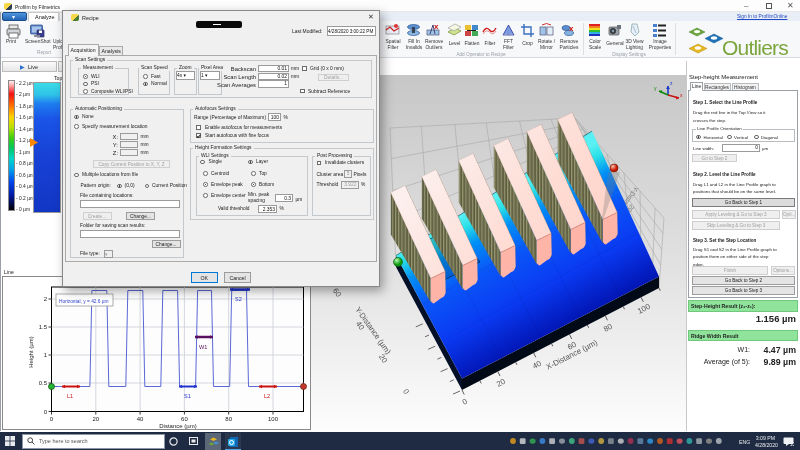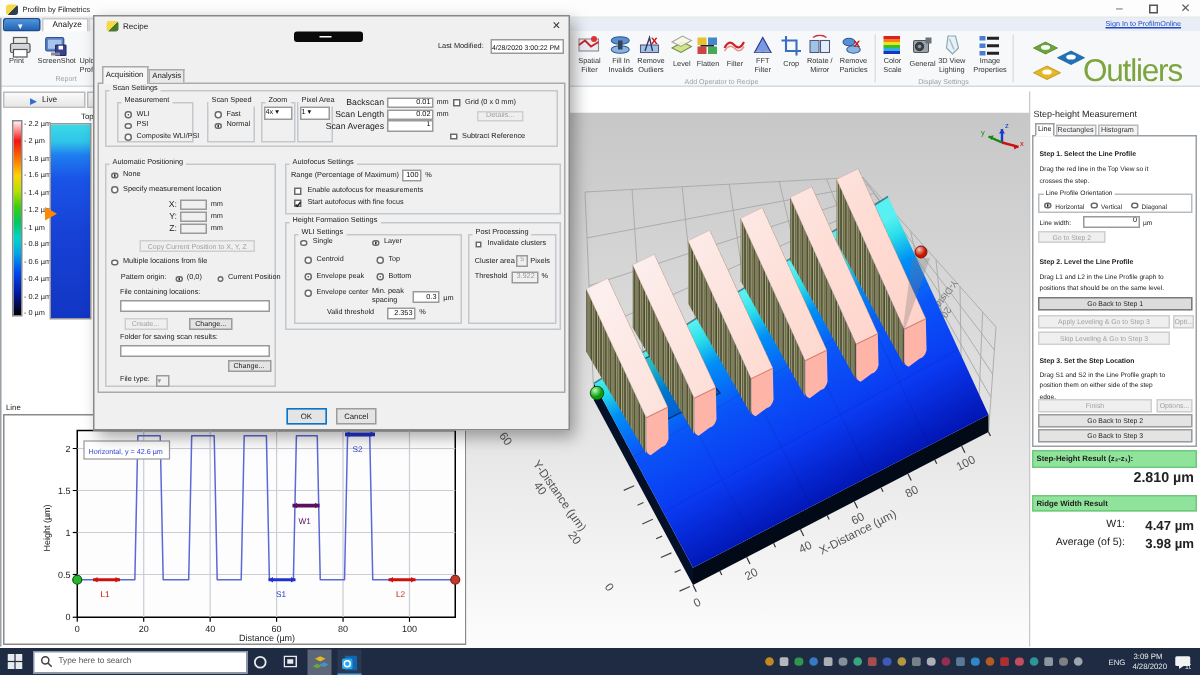--- a/index.html
+++ b/index.html
@@ -391,27 +391,27 @@
 <div class="t" style="left:693px;top:237.5px;font-size:4.6px;color:#222;font-weight:bold;">Step 3. Set the Step Location</div>
 <div class="t" style="left:693px;top:246.5px;font-size:4.4px;color:#222;">Drag S1 and S2 in the Line Profile graph to</div>
 <div class="t" style="left:693px;top:254px;font-size:4.4px;color:#222;">position them on either side of the step</div>
 <div class="t" style="left:693px;top:261.5px;font-size:4.4px;color:#222;">edge.</div>
 <div class="btn dis" style="left:692px;top:265.5px;width:76px;height:9px;line-height:8.5px;font-size:4.6px;">Finish</div>
 <div class="btn dis" style="left:771px;top:265.5px;width:24px;height:9px;line-height:8.5px;font-size:4.6px;">Options...</div>
 <div class="btn" style="left:692px;top:276px;width:103px;height:9px;line-height:8.5px;font-size:4.6px;">Go Back to Step 2</div>
 <div class="btn" style="left:692px;top:286px;width:103px;height:9px;line-height:8.5px;font-size:4.6px;">Go Back to Step 3</div>
 <div class="ab" style="left:688px;top:300px;width:110px;height:12px;background:#8fe39a;border:1px solid #6fc87c;"></div>
 <div class="t" style="left:691px;top:302.5px;font-size:5.2px;color:#222;font-weight:bold;">Step-Height Result (z₂-z₁):</div>
-<div class="t" style="left:796px;top:313px;font-size:9.5px;color:#222;font-weight:bold;transform:translateX(-100%);">2.810 µm</div>
+<div class="t" style="left:796px;top:313px;font-size:9.5px;color:#222;font-weight:bold;transform:translateX(-100%);">1.156 µm</div>
 <div class="ab" style="left:688px;top:330px;width:110px;height:11px;background:#8fe39a;border:1px solid #6fc87c;"></div>
 <div class="t" style="left:691px;top:332.5px;font-size:5.2px;color:#222;font-weight:bold;">Ridge Width Result</div>
 <div class="t" style="left:750px;top:345.5px;font-size:7px;color:#222;transform:translateX(-100%);">W1:</div>
 <div class="t" style="left:796px;top:344.5px;font-size:8.8px;color:#222;font-weight:bold;transform:translateX(-100%);">4.47 µm</div>
 <div class="t" style="left:750px;top:357.5px;font-size:7px;color:#222;transform:translateX(-100%);">Average (of 5):</div>
-<div class="t" style="left:796px;top:356.5px;font-size:8.8px;color:#222;font-weight:bold;transform:translateX(-100%);">3.98 µm</div>
+<div class="t" style="left:796px;top:356.5px;font-size:8.8px;color:#222;font-weight:bold;transform:translateX(-100%);">9.89 µm</div>
 <div class="ab" style="left:62px;top:10px;width:318px;height:277px;background:#f0f0f0;border:1px solid #888;box-shadow:3px 4px 10px rgba(0,0,0,0.35);z-index:10;"></div>
 <div class="ab" style="left:71px;top:14px;width:8px;height:7px;background:linear-gradient(135deg,#f7d84a 0 55%,#4a7a2e 55% 100%);border-radius:2px;z-index:11;"></div>
 <div class="t" style="left:82px;top:14.5px;font-size:5.4px;color:#1b1b1b;z-index:11;">Recipe</div>
 <div class="t" style="left:368px;top:12.5px;font-size:7px;color:#333;z-index:11;">✕</div>
 <div class="ab" style="left:196px;top:21px;width:46px;height:6.5px;background:#0a0a0a;border-radius:2px;z-index:11;"></div>
 <div class="ab" style="left:213px;top:23.5px;width:8px;height:1.6px;background:#fff;z-index:11;"></div>
 <div class="t" style="left:292px;top:28.5px;font-size:4.9px;color:#1b1b1b;z-index:11;">Last Modified:</div>
 <div class="tb" style="left:327px;top:26px;width:49px;height:9.5px;background:#fff;color:#111;font-size:4.9px;text-align:left;line-height:8.5px;z-index:11;"></div>
 <div class="t" style="left:328px;top:28.5px;font-size:4.6px;color:#111;z-index:12;">4/28/2020 3:00:22 PM</div>
 <div class="ab" style="left:65px;top:54.5px;width:312px;height:207px;background:#f0f0f0;border:1px solid #aaa;z-index:11;"></div>

